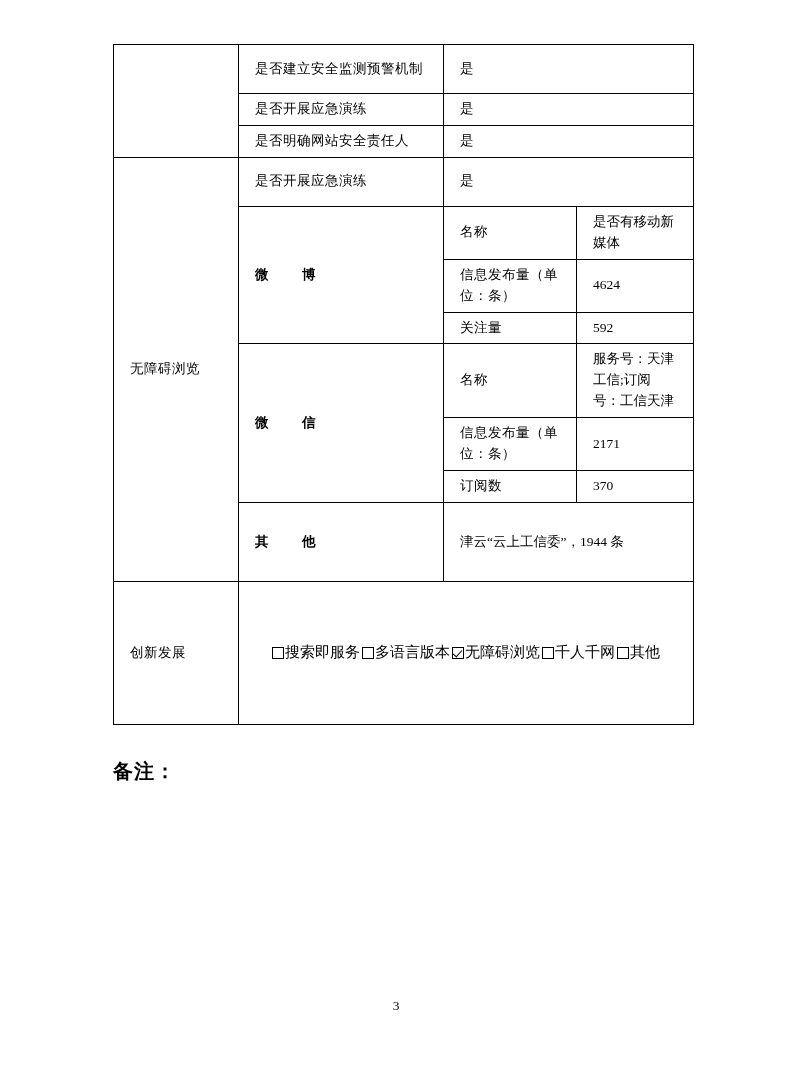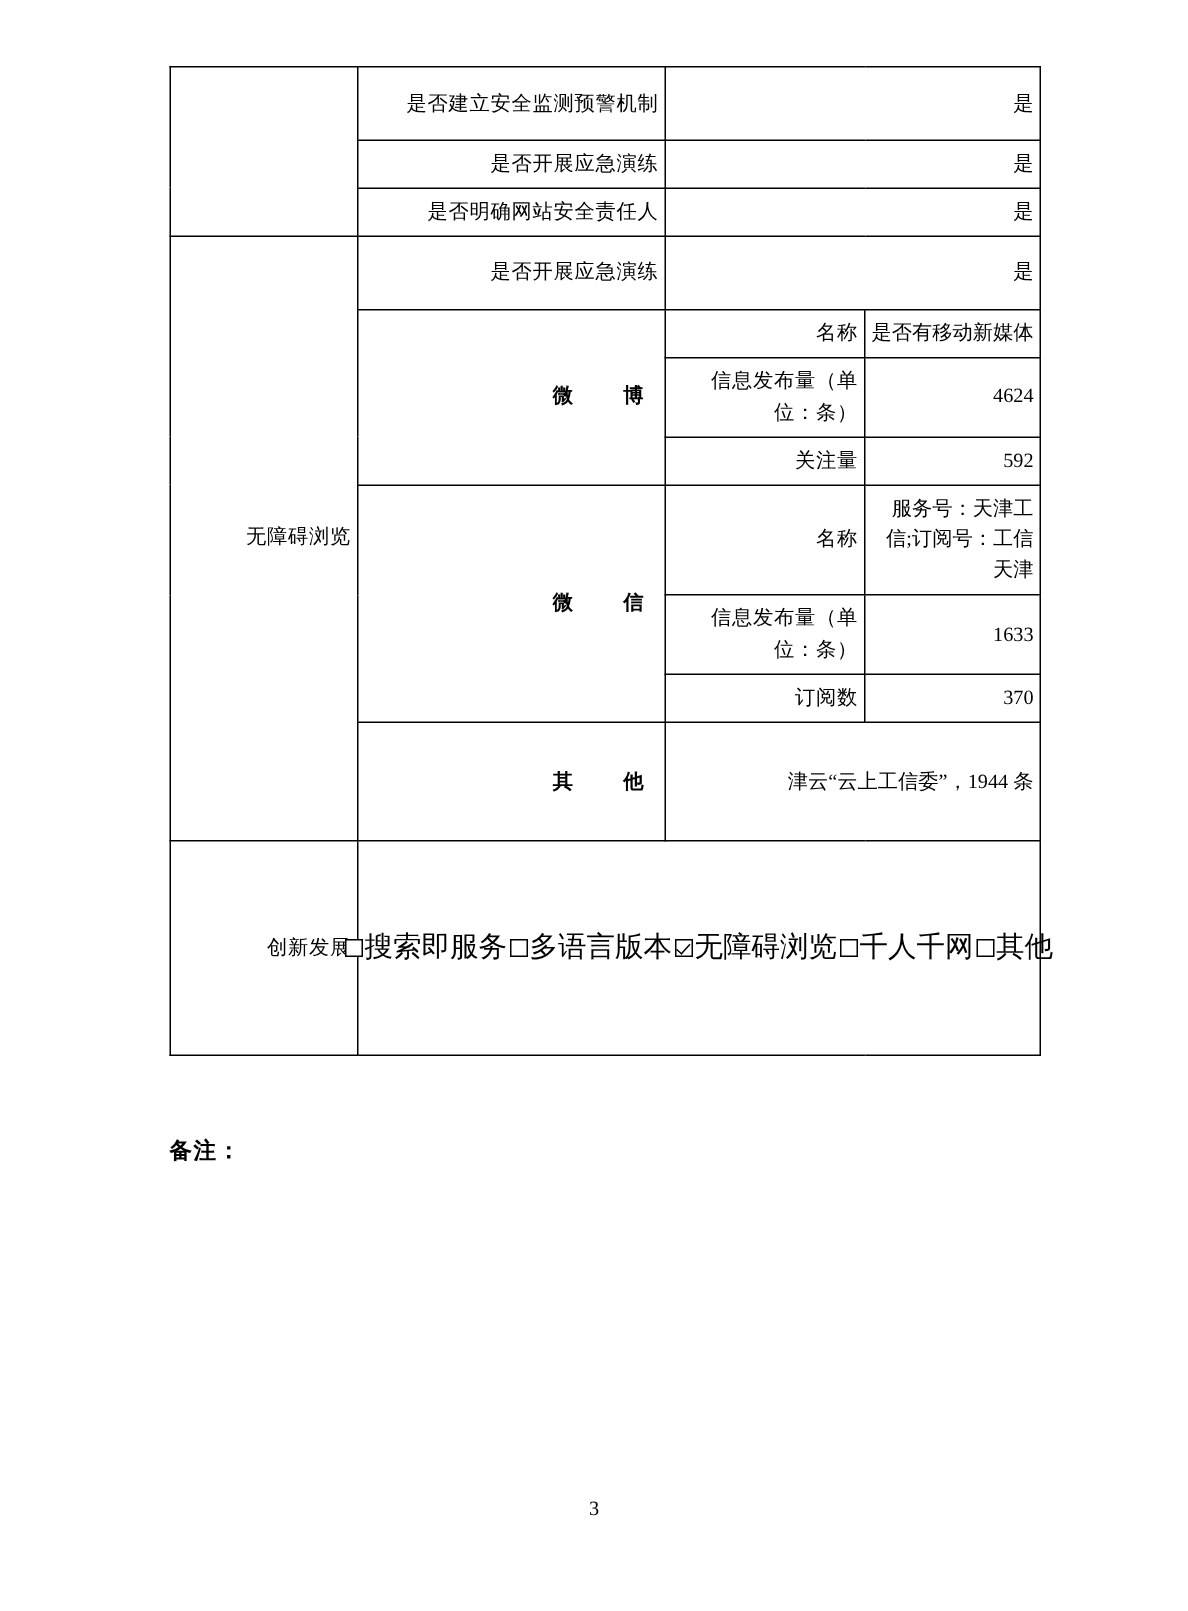--- a/index.html
+++ b/index.html
@@ -25,26 +25,26 @@
   table.form {
     position: absolute;
     left: 113px;
     top: 44px;
     width: 580px;
     border-collapse: collapse;
     table-layout: fixed;
   }
   table.form td {
     border: 1px solid #000000;
-    text-align: right;
+    text-align: left;
     vertical-align: middle;
     font-size: 13.5px;
     font-family: "Liberation Serif", "DejaVu Serif", serif;
     line-height: 1.55;
-    padding: 5px 4px;
+    padding: 5px 16px;
   }
   .c-label {
     letter-spacing: 0.5px;
   }
   .wide-space {
     letter-spacing: 10px;
     padding-left: 10px;
     font-weight: bold;
   }
   .tall {
@@ -53,21 +53,21 @@
   .innovation-cell {
     height: 132px;
     vertical-align: middle;
   }
   .checkline {
     display: flex;
     flex-wrap: nowrap;
     align-items: center;
     justify-content: center;
     gap: 0px;
-    font-size: 19px;
+    font-size: 15px;
   }
   .chk-item {
     display: inline-flex;
     align-items: center;
     white-space: nowrap;
     margin: 0 1px;
   }
   .box {
     display: inline-block;
     width: 12px;
@@ -86,21 +86,21 @@
     width: 4px;
     height: 8px;
     border: solid #000;
     border-width: 0 1.6px 1.6px 0;
     transform: rotate(42deg);
   }
   .remark {
     position: absolute;
     left: 113px;
     top: 758px;
-    font-size: 15px;
+    font-size: 20px;
     font-weight: bold;
     font-family: "Liberation Serif", "DejaVu Serif", serif;
     letter-spacing: 1px;
   }
   .page-number {
     position: absolute;
     left: 0;
     top: 998px;
     width: 792px;
     text-align: center;
@@ -159,21 +159,21 @@
         <td>592</td>
       </tr>
 
       <tr>
         <td rowspan="3" class="c-label wide-space">微　信</td>
         <td class="c-label" style="height:62px">名称</td>
         <td class="nowrap-val">服务号：天津工信;订阅号：工信天津</td>
       </tr>
       <tr>
         <td class="c-label">信息发布量（单位：条）</td>
-        <td>1633</td>
+        <td>2171</td>
       </tr>
       <tr>
         <td class="c-label">订阅数</td>
         <td>370</td>
       </tr>
 
       <tr>
         <td class="c-label wide-space" style="height:68px">其　他</td>
         <td colspan="2">津云“云上工信委”，1944 条</td>
       </tr>

